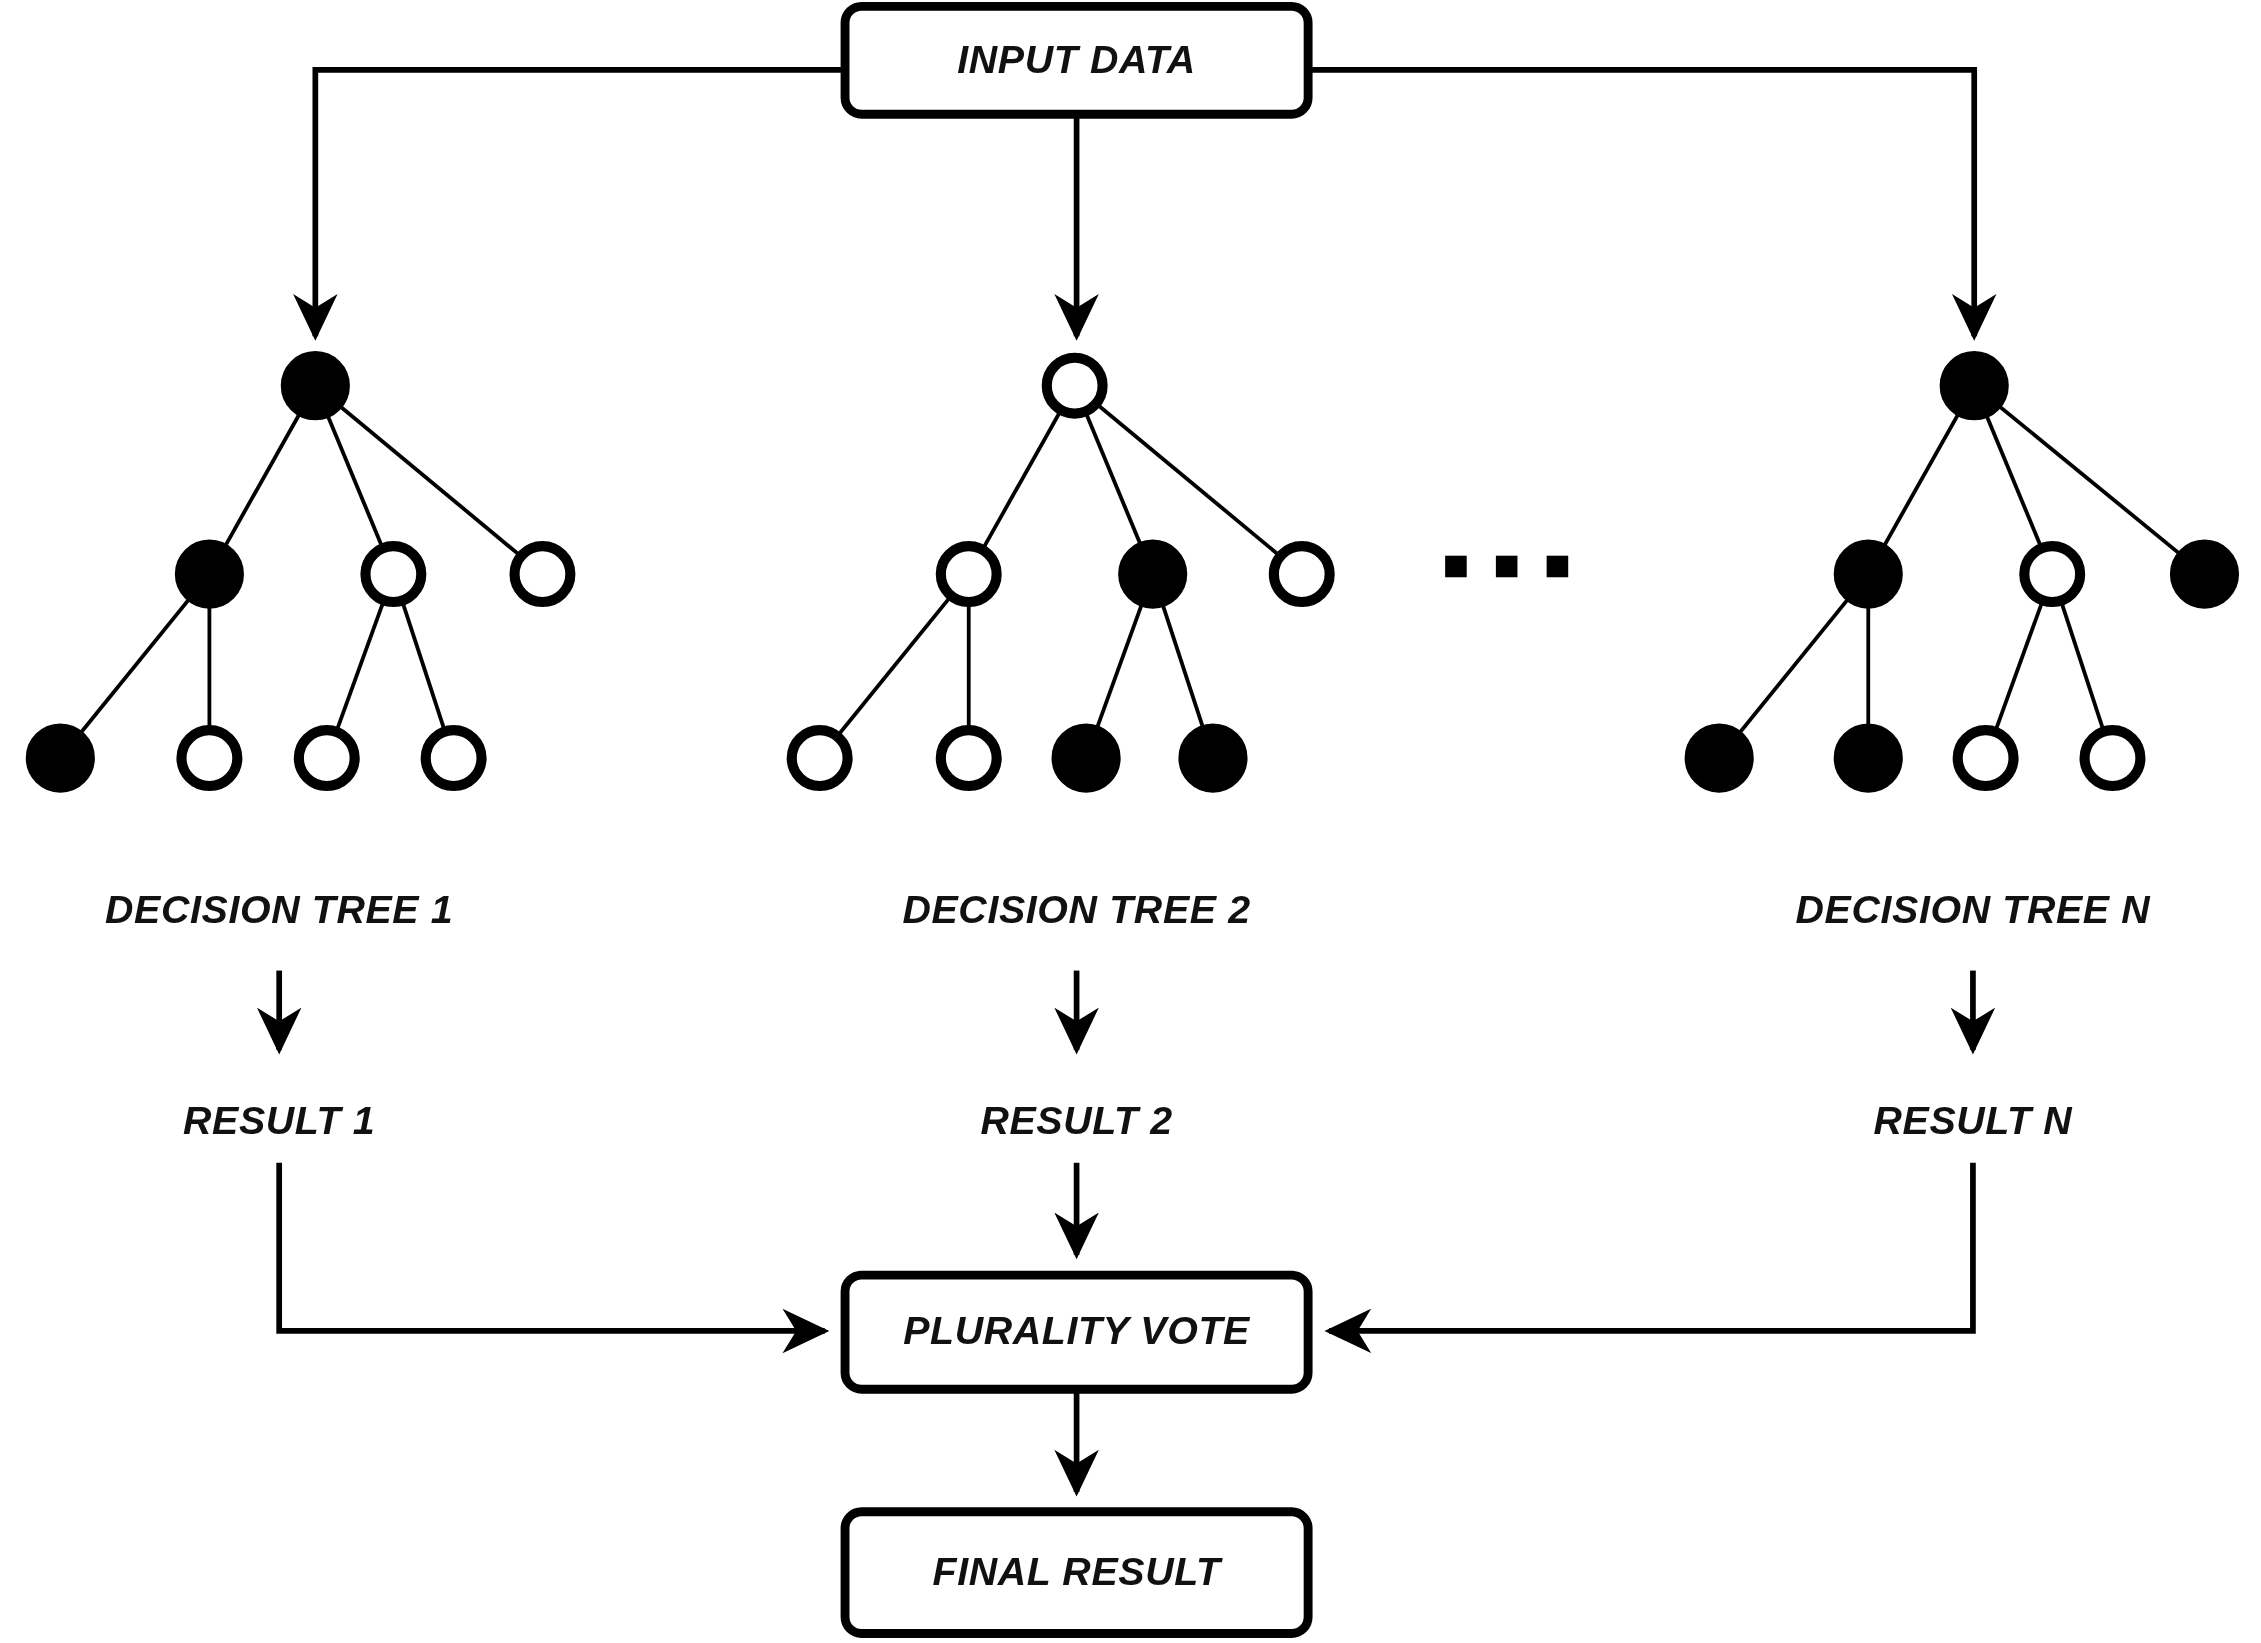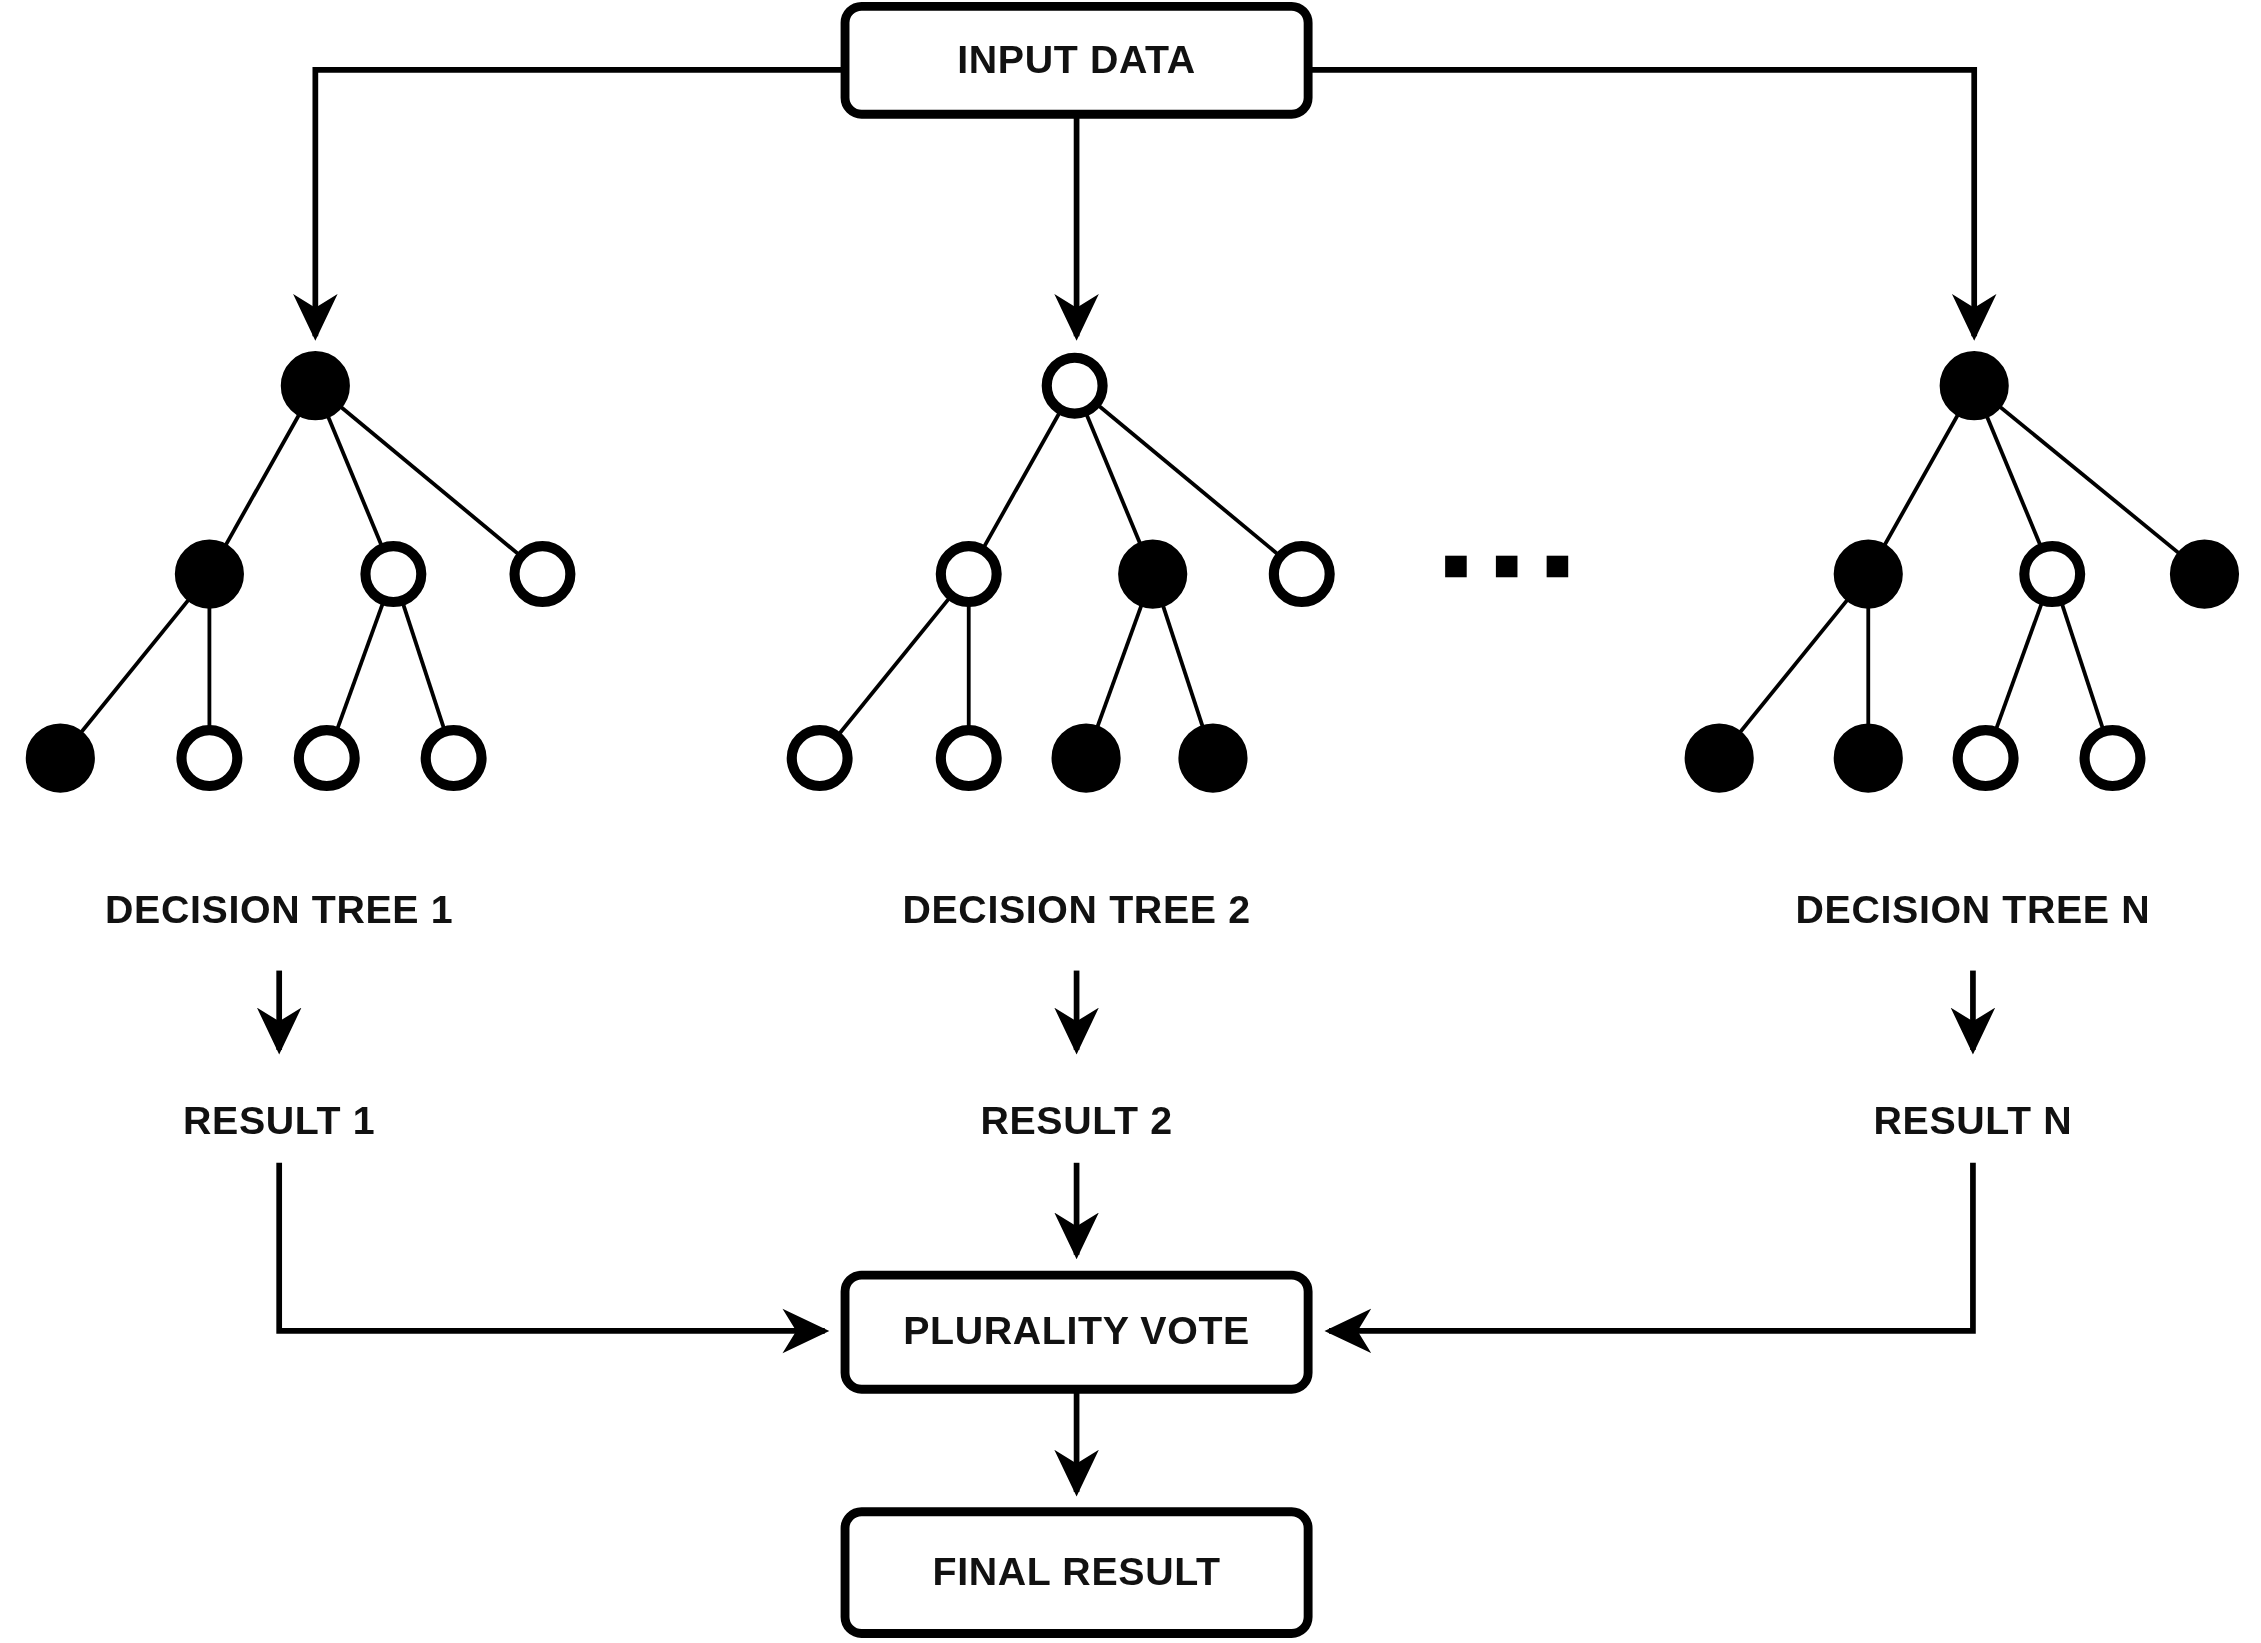--- a/index.html
+++ b/index.html
@@ -11,20 +11,21 @@
     width: 2261px;
     height: 1643px;
     font-family: "Liberation Sans", sans-serif;
     overflow: hidden;
   }
   #diagram-root {
     position: relative;
     width: 2261px;
     height: 1643px;
     background: #ffffff;
+    font-style: italic;
   }
   svg#flow {
     position: absolute;
     top: 0;
     left: 0;
     width: 2261px;
     height: 1643px;
     display: block;
   }
   .box-rect {

